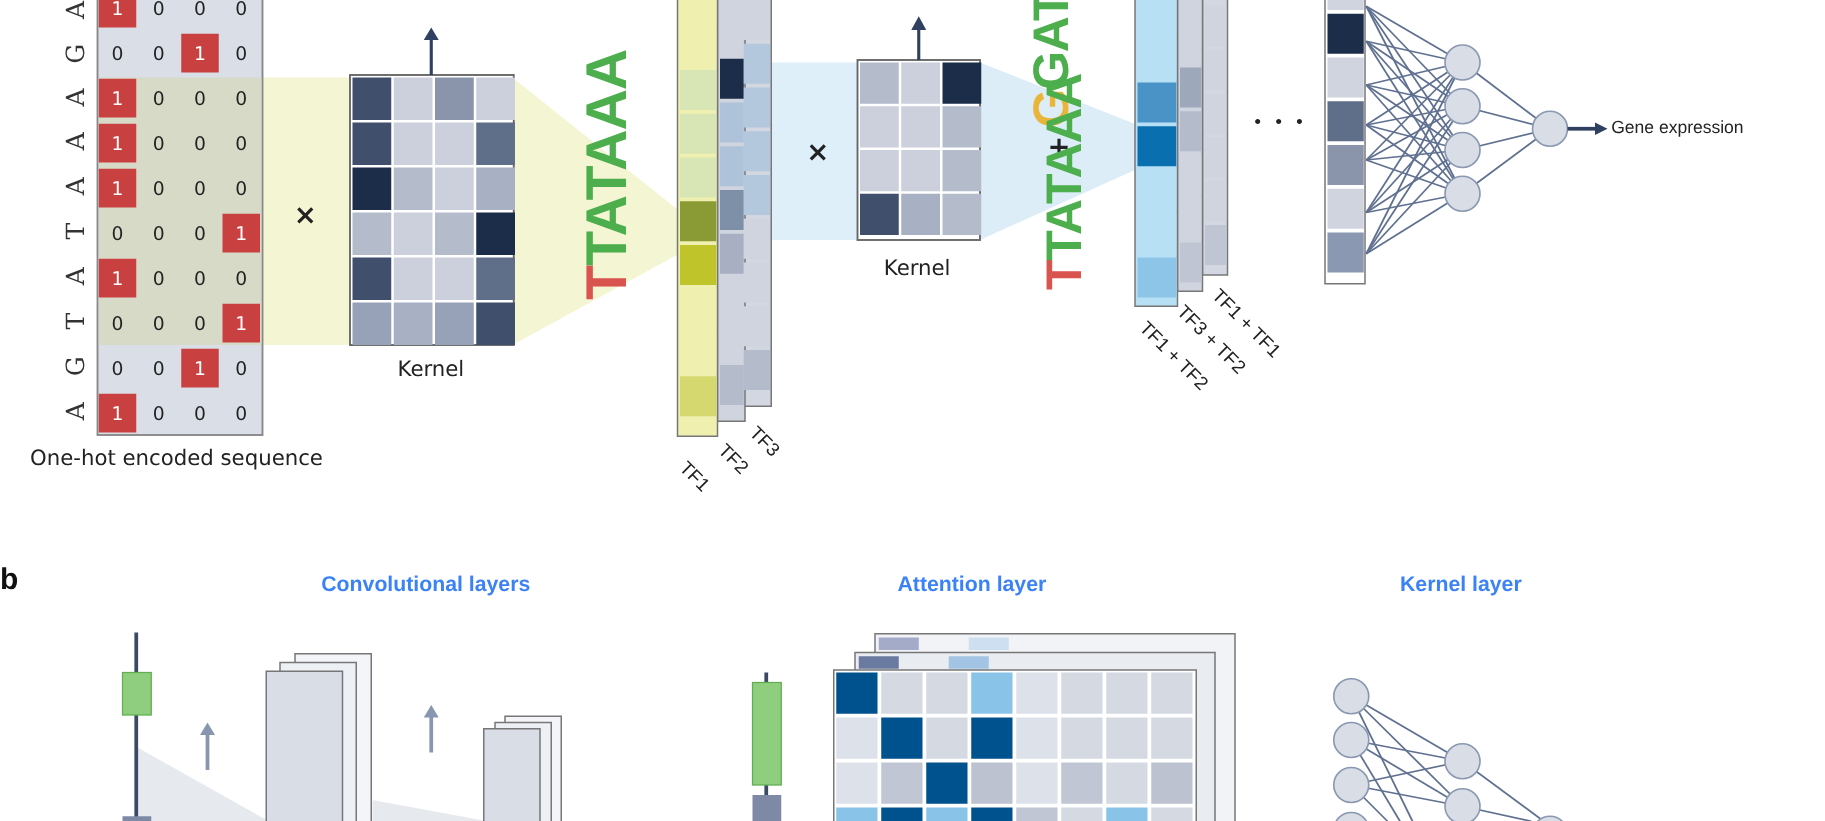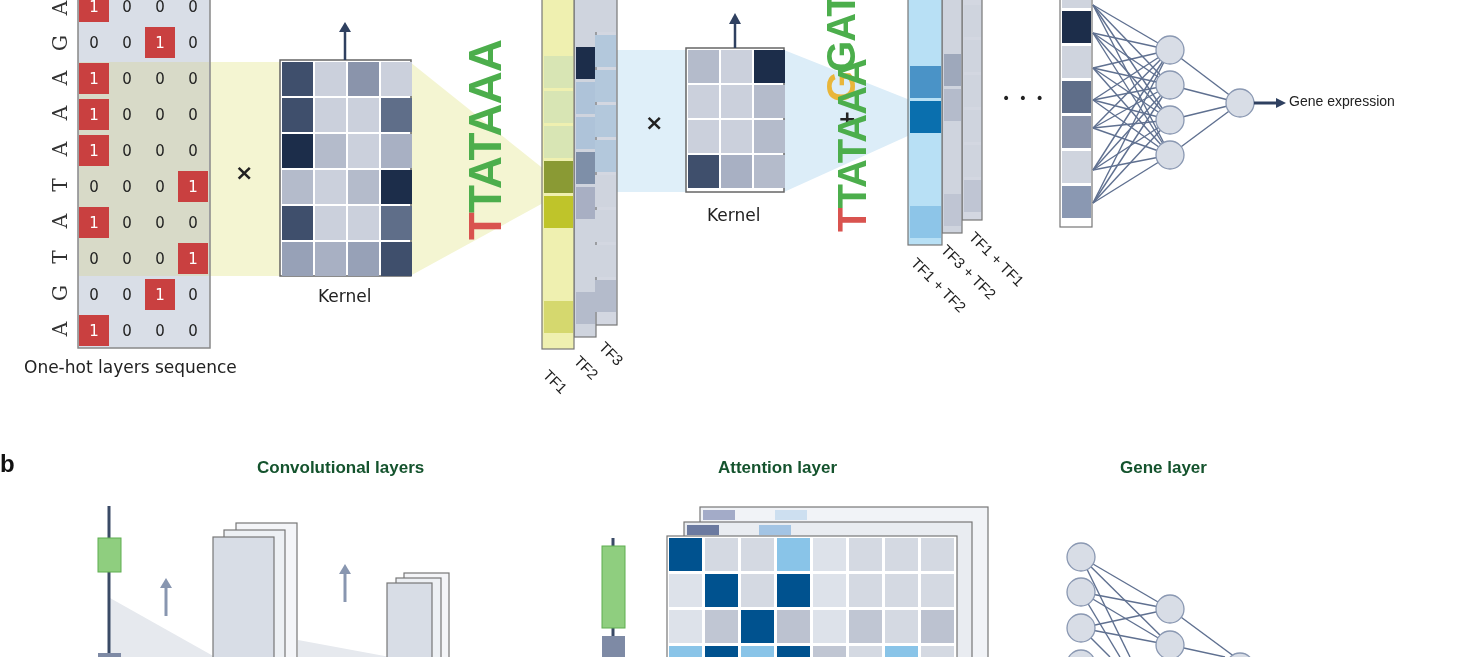--- a/index.html
+++ b/index.html
@@ -1,19 +1,19 @@
 <!DOCTYPE html>
 <html><head>
 <meta charset="utf-8">
 <style>
   html,body{margin:0;padding:0;background:#ffffff;}
   body{width:1460px;height:657px;position:relative;overflow:hidden;font-family:"Liberation Sans",sans-serif;color:#1d1d1d;}
   svg{position:absolute;left:0;top:0;}
   .lbl{position:absolute;font-family:"DejaVu Sans",sans-serif;font-size:17px;color:#222;white-space:nowrap;}
-  .title{position:absolute;font-family:"Liberation Sans",sans-serif;font-weight:bold;font-size:17px;color:#14532d;white-space:nowrap;}
+  .title{position:absolute;font-family:"Liberation Sans",sans-serif;font-weight:bold;font-size:17px;color:#3b82f6;white-space:nowrap;}
   .panel{position:absolute;font-family:"Liberation Sans",sans-serif;font-weight:bold;font-size:24px;color:#111;}
   .rot{position:absolute;font-family:"Liberation Sans",sans-serif;font-size:15px;color:#222;white-space:nowrap;transform-origin:0 0;}
   .base{position:absolute;font-family:"DejaVu Serif",serif;font-size:20px;color:#333;transform:rotate(-90deg);transform-origin:center;width:20px;text-align:center;}
   .cell{position:absolute;width:30px;height:31px;font-family:"DejaVu Sans",sans-serif;font-size:15px;display:flex;align-items:center;justify-content:center;color:#222;}
   .cell.on{background:#c94040;color:#fff;}
   .logo{position:absolute;font-family:"Liberation Sans",sans-serif;font-weight:bold;transform:rotate(-90deg);transform-origin:0 0;white-space:nowrap;letter-spacing:-1px;}
 </style>
 </head>
 <body>
 
@@ -209,21 +209,21 @@
   <div class="cell" style="left:112px;top:279px">0</div>
   <div class="cell on" style="left:145px;top:279px">1</div>
   <div class="cell" style="left:178px;top:279px">0</div>
 
   <div class="cell on" style="left:79px;top:315px">1</div>
   <div class="cell" style="left:112px;top:315px">0</div>
   <div class="cell" style="left:145px;top:315px">0</div>
   <div class="cell" style="left:178px;top:315px">0</div>
 </div>
 
-<div class="lbl" style="left:24px;top:357px">One-hot layers sequence</div>
+<div class="lbl" style="left:24px;top:357px">One-hot encoded sequence</div>
 <div class="lbl" style="left:235px;top:160px;font-size:22px;font-weight:bold">×</div>
 
 <div style="position:absolute;left:282px;top:62px;display:grid;grid-template-columns:repeat(4,31px);grid-auto-rows:34px;gap:2px;">
   <div style="background:#3f4f6c"></div>
     <div style="background:#cbd0dc"></div>
     <div style="background:#8a94ab"></div>
     <div style="background:#cbd0dc"></div>
   <div style="background:#3f4f6c"></div>
     <div style="background:#cbd0dc"></div>
     <div style="background:#cbd0dc"></div>
@@ -355,21 +355,21 @@
     <div style="height:32px;background:#5f6e89"></div>
     <div style="height:32px;background:#8a94ab"></div>
     <div style="height:32px;background:#cfd4de"></div>
     <div style="height:32px;background:#8a98b2"></div>
 </div>
 <div class="lbl" style="left:1289px;top:93px;font-family:'Liberation Sans',sans-serif;font-size:14px">Gene expression</div>
 
 <div class="panel" style="left:0px;top:450px">b</div>
 <div class="title" style="left:257px;top:458px">Convolutional layers</div>
 <div class="title" style="left:718px;top:458px">Attention layer</div>
-<div class="title" style="left:1120px;top:458px">Gene layer</div>
+<div class="title" style="left:1120px;top:458px">Kernel layer</div>
 
 <div style="position:absolute;left:669px;top:538px;display:grid;grid-template-columns:repeat(8,33px);grid-auto-rows:33px;gap:3px;">
   <div style="background:#00528f"></div>
     <div style="background:#d4d9e2"></div>
     <div style="background:#d4d9e2"></div>
     <div style="background:#89c4e8"></div>
     <div style="background:#dde2ea"></div>
     <div style="background:#d4d9e2"></div>
     <div style="background:#d4d9e2"></div>
     <div style="background:#d4d9e2"></div>

